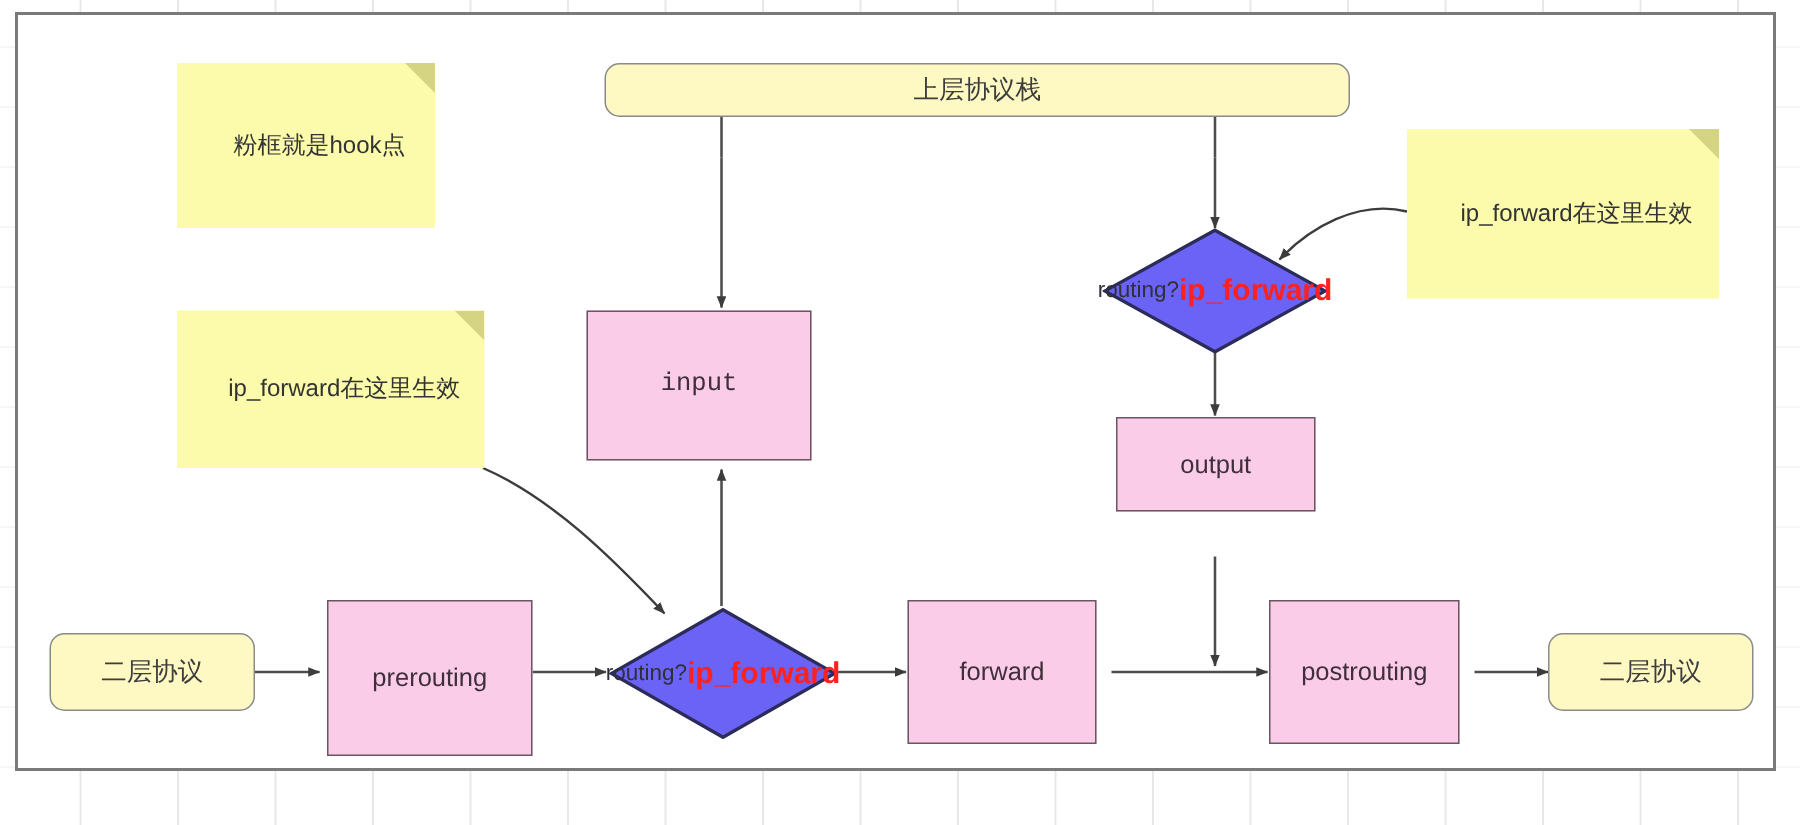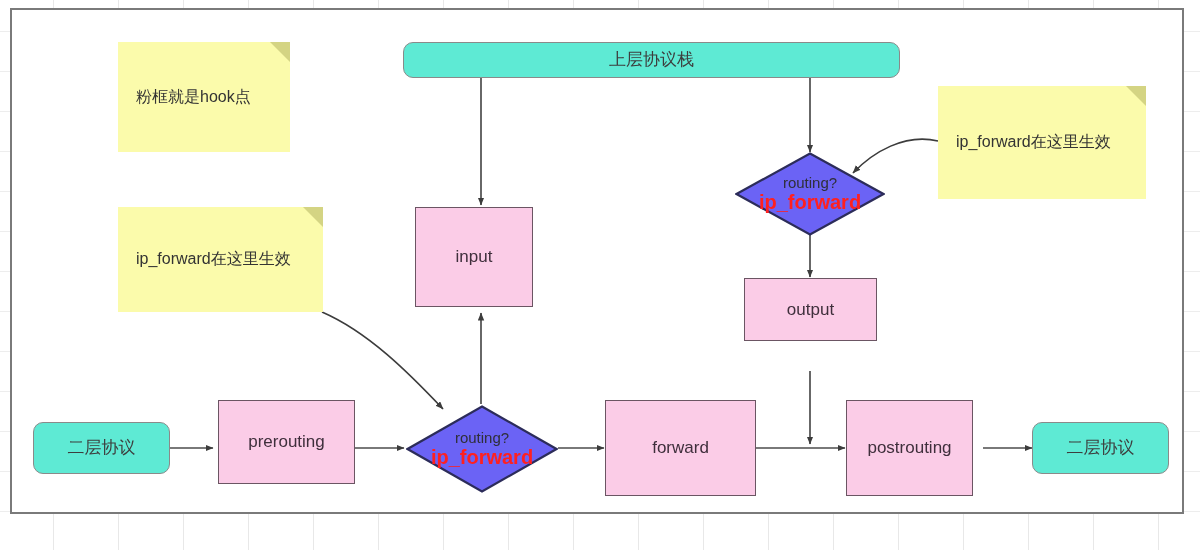--- a/index.html
+++ b/index.html
@@ -50,21 +50,21 @@
     box-sizing: border-box;
     display: flex;
     align-items: center;
     justify-content: center;
     text-align: center;
     color: #403040;
     font-size: 17px;
     line-height: 1.25;
   }
   .node-round {
-    background: #5eead4;
+    background: #fef9c3;
     border: 1.6px solid #8a8a8a;
     border-radius: 10px;
     color: #3d3d3d;
   }
   .node-pink {
     background: #fbcce7;
     border: 1.6px solid #6b5563;
     color: #3f2f3c;
   }
   .node-diamond {
@@ -72,41 +72,40 @@
     border: none;
   }
   .diamond-shape {
     position: absolute;
     inset: 0;
   }
   .diamond-label {
     position: relative;
     z-index: 2;
     display: flex;
-    flex-direction: column;
     align-items: center;
     justify-content: center;
     line-height: 1.15;
   }
   .diamond-label .l1 {
     color: #2f2f38;
     font-size: 15px;
   }
   .diamond-label .l2 {
     color: #ff2020;
     font-size: 20px;
     font-weight: bold;
   }
   .note {
     position: absolute;
     box-sizing: border-box;
     background: #fbfbab;
     display: flex;
     align-items: center;
-    justify-content: flex-start;
+    justify-content: center;
     padding-left: 18px;
     font-size: 16px;
     color: #333333;
   }
   .note-fold {
     position: absolute;
     top: 0;
     right: 0;
     width: 20px;
     height: 20px;
@@ -192,37 +191,37 @@
 
   <div class="note" style="left:938px; top:86px; width:208px; height:113px;">
     <span class="note-fold"></span>
     <span>ip_forward在这里生效</span>
   </div>
 
   <div class="node node-round" style="left:403px; top:42px; width:497px; height:36px;">
     <span>上层协议栈</span>
   </div>
 
-  <div class="node node-pink" style="left:415px; top:207px; width:118px; height:100px;">
+  <div class="node node-pink" style="left:391px; top:207px; width:150px; height:100px;font-family:Liberation Mono, monospace;">
     <span>input</span>
   </div>
 
   <div class="node node-pink" style="left:744px; top:278px; width:133px; height:63px;">
     <span>output</span>
   </div>
 
   <div class="node node-round" style="left:33px; top:422px; width:137px; height:52px;">
     <span>二层协议</span>
   </div>
 
-  <div class="node node-pink" style="left:218px; top:400px; width:137px; height:84px;">
+  <div class="node node-pink" style="left:218px; top:400px; width:137px; height:104px;">
     <span>prerouting</span>
   </div>
 
-  <div class="node node-pink" style="left:605px; top:400px; width:151px; height:96px;">
+  <div class="node node-pink" style="left:605px; top:400px; width:126px; height:96px;">
     <span>forward</span>
   </div>
 
   <div class="node node-pink" style="left:846px; top:400px; width:127px; height:96px;">
     <span>postrouting</span>
   </div>
 
   <div class="node node-round" style="left:1032px; top:422px; width:137px; height:52px;">
     <span>二层协议</span>
   </div>

